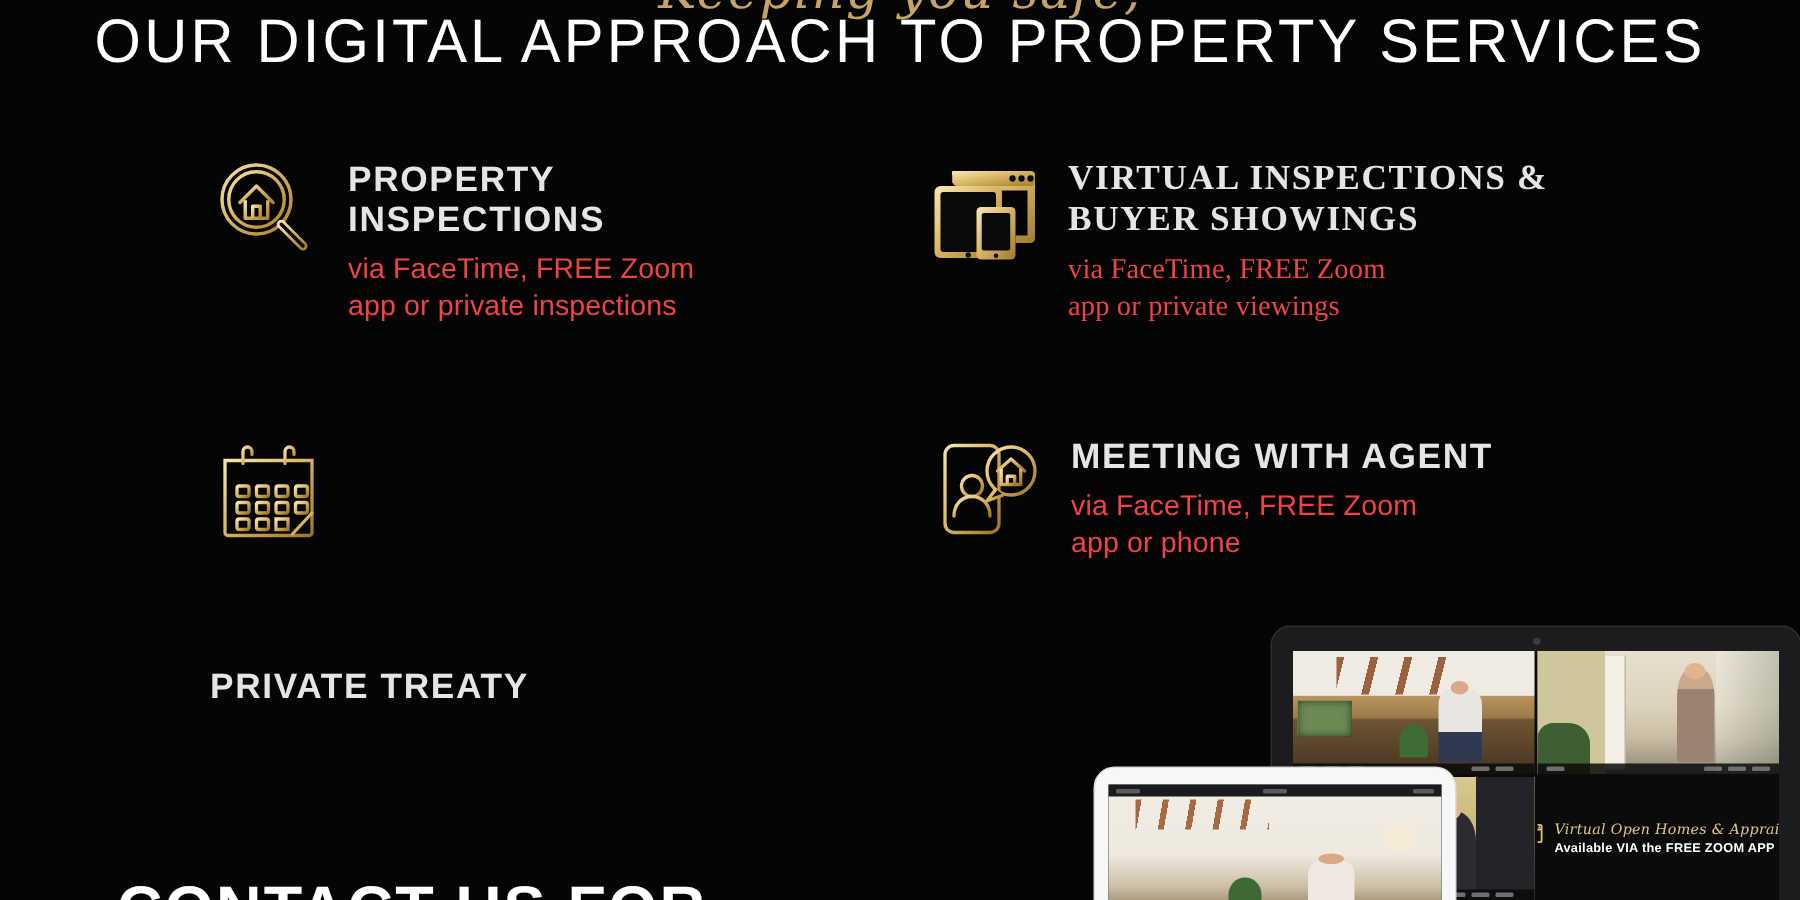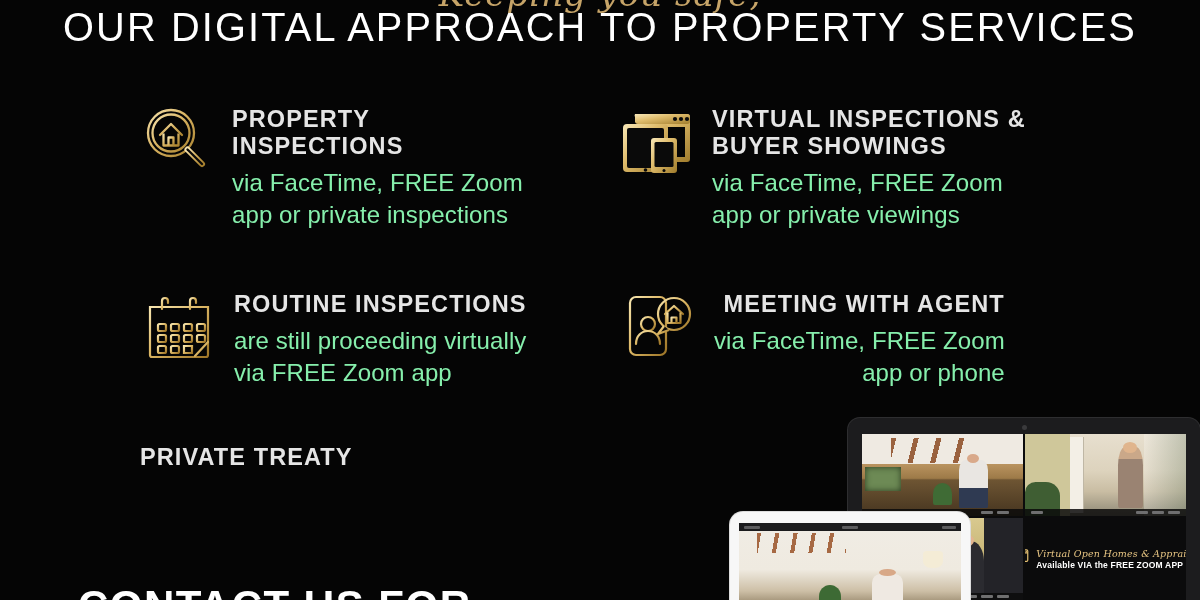--- a/index.html
+++ b/index.html
@@ -56,33 +56,33 @@
     font-size:23.5px;
     font-weight:bold;
     letter-spacing:1.1px;
     line-height:1.15;
     color:#e5e5e5;
     margin-bottom:7px;
     text-transform:uppercase;
     white-space:pre-line;
   }
   .feat p {
-    font-size:24px;
+    font-size:19px;
     font-weight:300;
     line-height:1.33;
-    color:#86efac;
+    color:#ef4444;
     letter-spacing:.1px;
     white-space:pre-line;
   }
 
   
   #feat-0 { left:138px; top:0px;   width:470px; }
-  #feat-1 { left:618px; top:0px;   width:500px; }
+  #feat-1 { left:618px; top:0px;   width:500px;font-family:Liberation Serif, serif; }
   #feat-2 { left:140px; top:185px; width:470px; }
-  #feat-3 { left:620px; top:185px; width:500px;text-align:right; }
+  #feat-3 { left:620px; top:185px; width:500px; }
   #feat-4 { left:140px; top:338px; width:470px; }
 
   
   #feat-0 .txt p, #feat-1 .txt p { padding-left:0; }
 
   
   .bottom-headline {
     position:absolute; left:78px; bottom:-30px;
     font-size:42px; font-weight:bold;
     letter-spacing:1.5px;
@@ -295,25 +295,20 @@
           <rect x="31" y="48" width="8" height="7" rx="1.5"></rect>
           <rect x="44" y="48" width="8" height="7" rx="1.5"></rect>
           <rect x="57" y="48" width="8" height="7" rx="1.5"></rect>
           <rect x="18" y="59" width="8" height="7" rx="1.5"></rect>
           <rect x="31" y="59" width="8" height="7" rx="1.5"></rect>
           <path d="M44 59 h8 v7 h-8 z"></path>
           <path d="M68 55 L55 69" stroke-linecap="round"></path>
         </g>
       </svg>
     </div>
-    <div class="txt">
-      <h3>ROUTINE INSPECTIONS</h3>
-      <p>are still proceeding virtually
-via FREE Zoom app</p>
-    </div>
   </div>
 
   <div class="feat" id="feat-3">
     <div class="icon-wrap">
       <svg class="gicon" viewBox="0 0 78 78" aria-hidden="true">
         <defs>
           <linearGradient id="g4" x1="0" y1="0" x2="1" y2="1">
             <stop offset="0%" stop-color="#F7E6B0"></stop>
               <stop offset="45%" stop-color="#DDB866"></stop>
             <stop offset="100%" stop-color="#9C7426"></stop>

